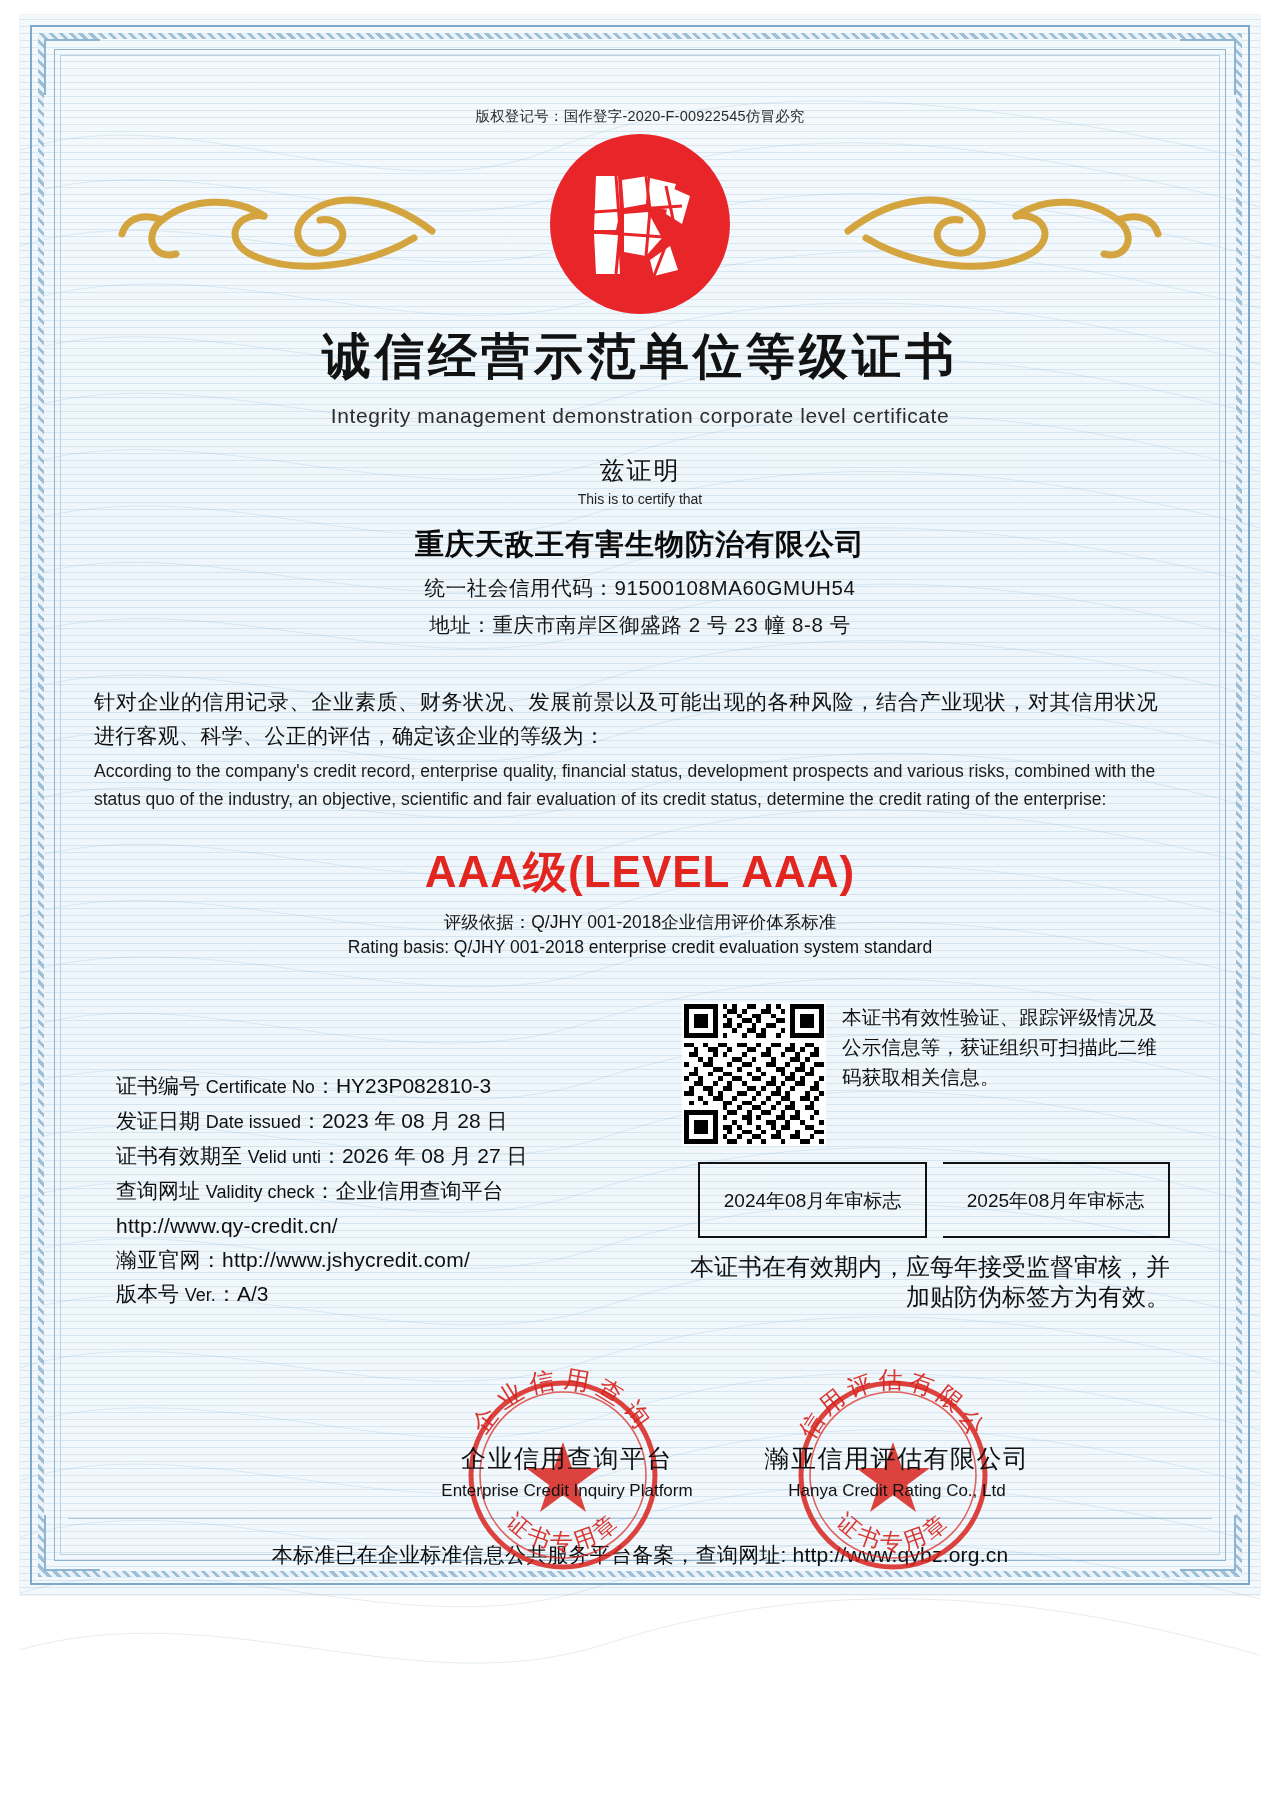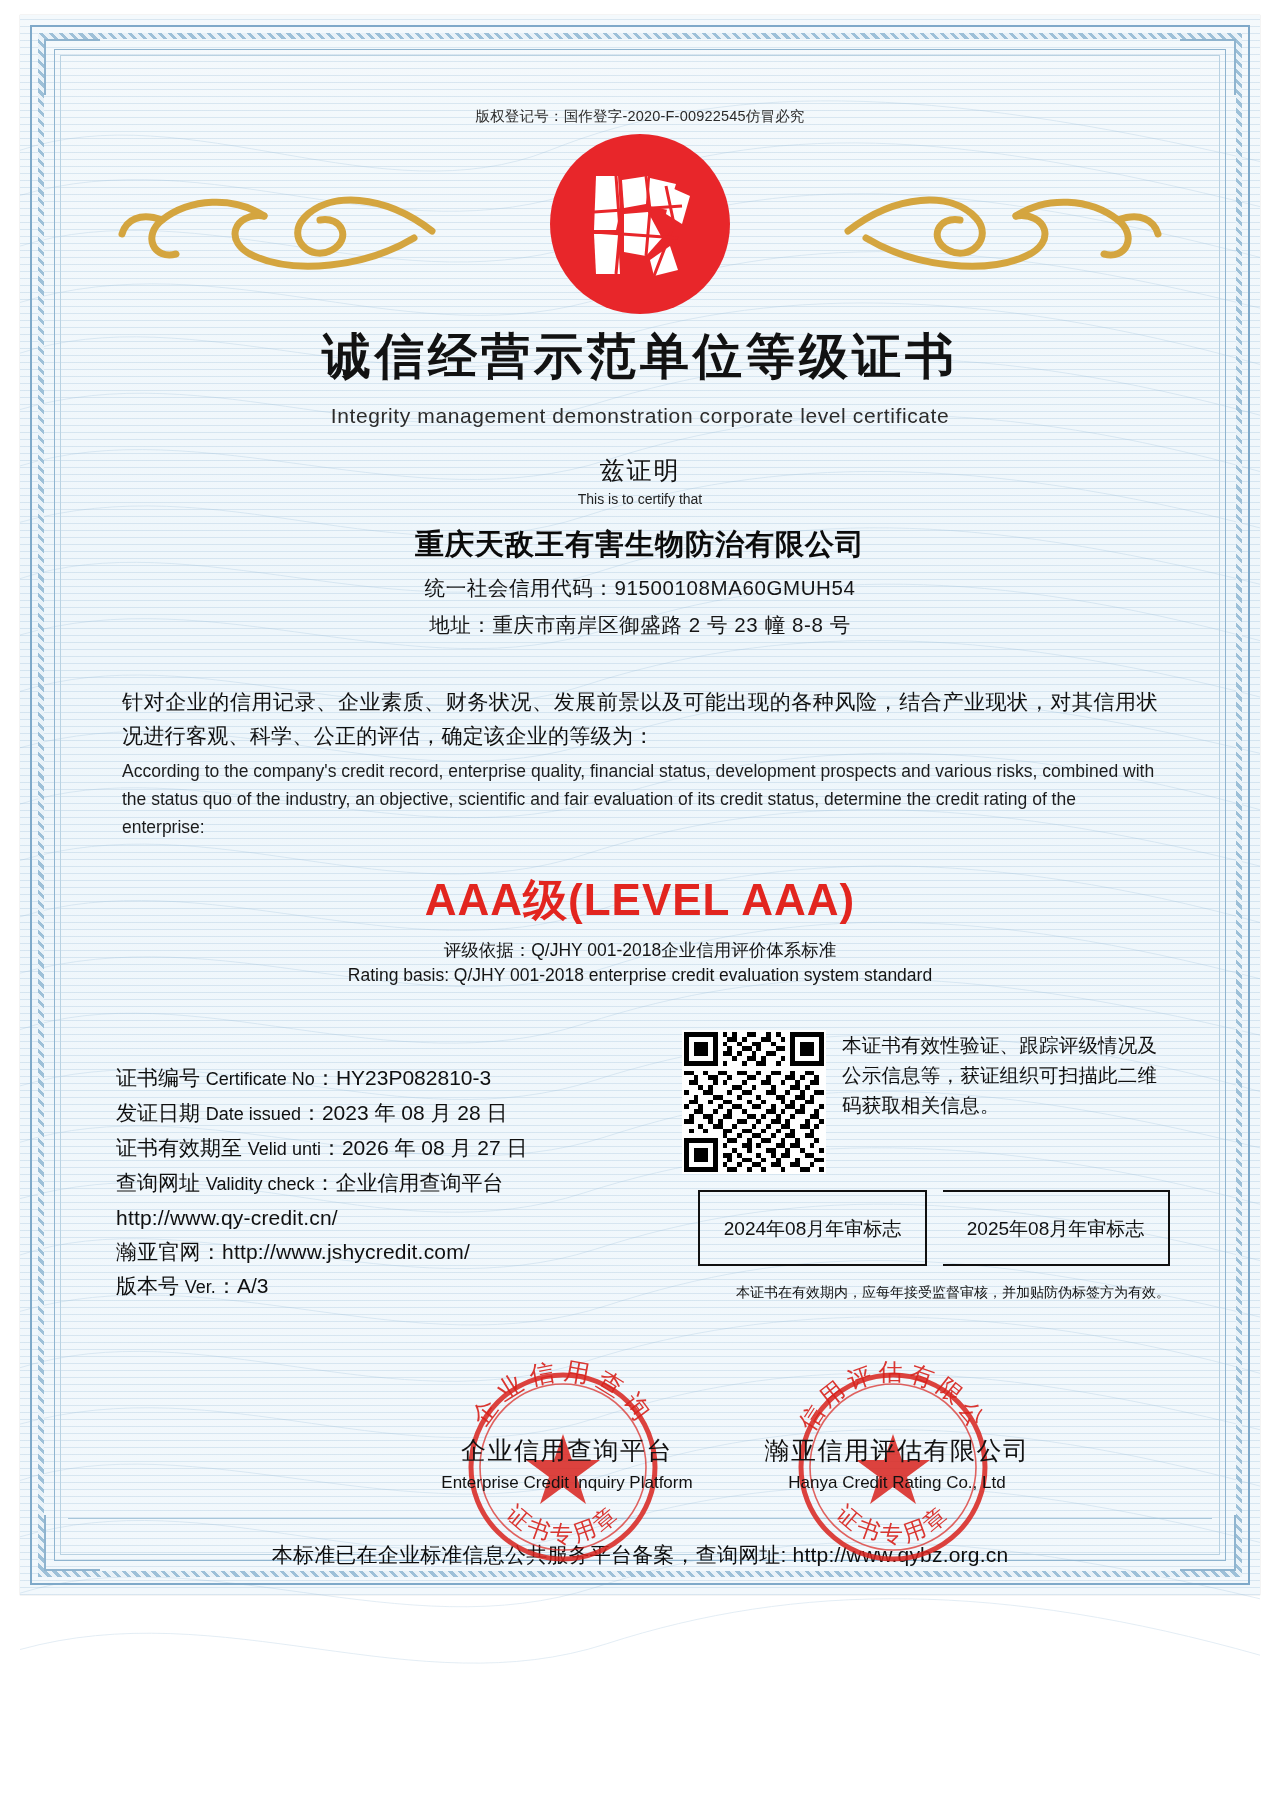--- a/index.html
+++ b/index.html
@@ -158,21 +158,21 @@
   .company-meta {
     text-align: center;
     font-size: 20.5px;
     color: #151515;
     margin-top: 9px;
     letter-spacing: .6px;
   }
 
   
   .para-block {
-    margin: 46px 54px 0 54px;
+    margin: 46px 54px 0 26px;
   }
   .para-cn {
     font-size: 21px;
     line-height: 34px;
     color: #101010;
     text-align: justify;
     letter-spacing: .3px;
   }
   .para-en {
     font-size: 17.5px;
@@ -259,22 +259,22 @@
     align-items: center;
     justify-content: center;
     font-size: 19px;
     color: #111;
     line-height: 27px;
     margin-left: 16px;
   }
   .stamp-box + .stamp-box { border-left: none; }
   .annual-note {
     margin-top: 14px;
-    font-size: 14px;
-    line-height: 24px;
+    font-size: 24px;
+    line-height: 30px;
     color: #101010;
     text-align: right;
   }
 
   
   .seal-row {
     position: relative;
     height: 260px;
     margin-top: 28px;
   }

